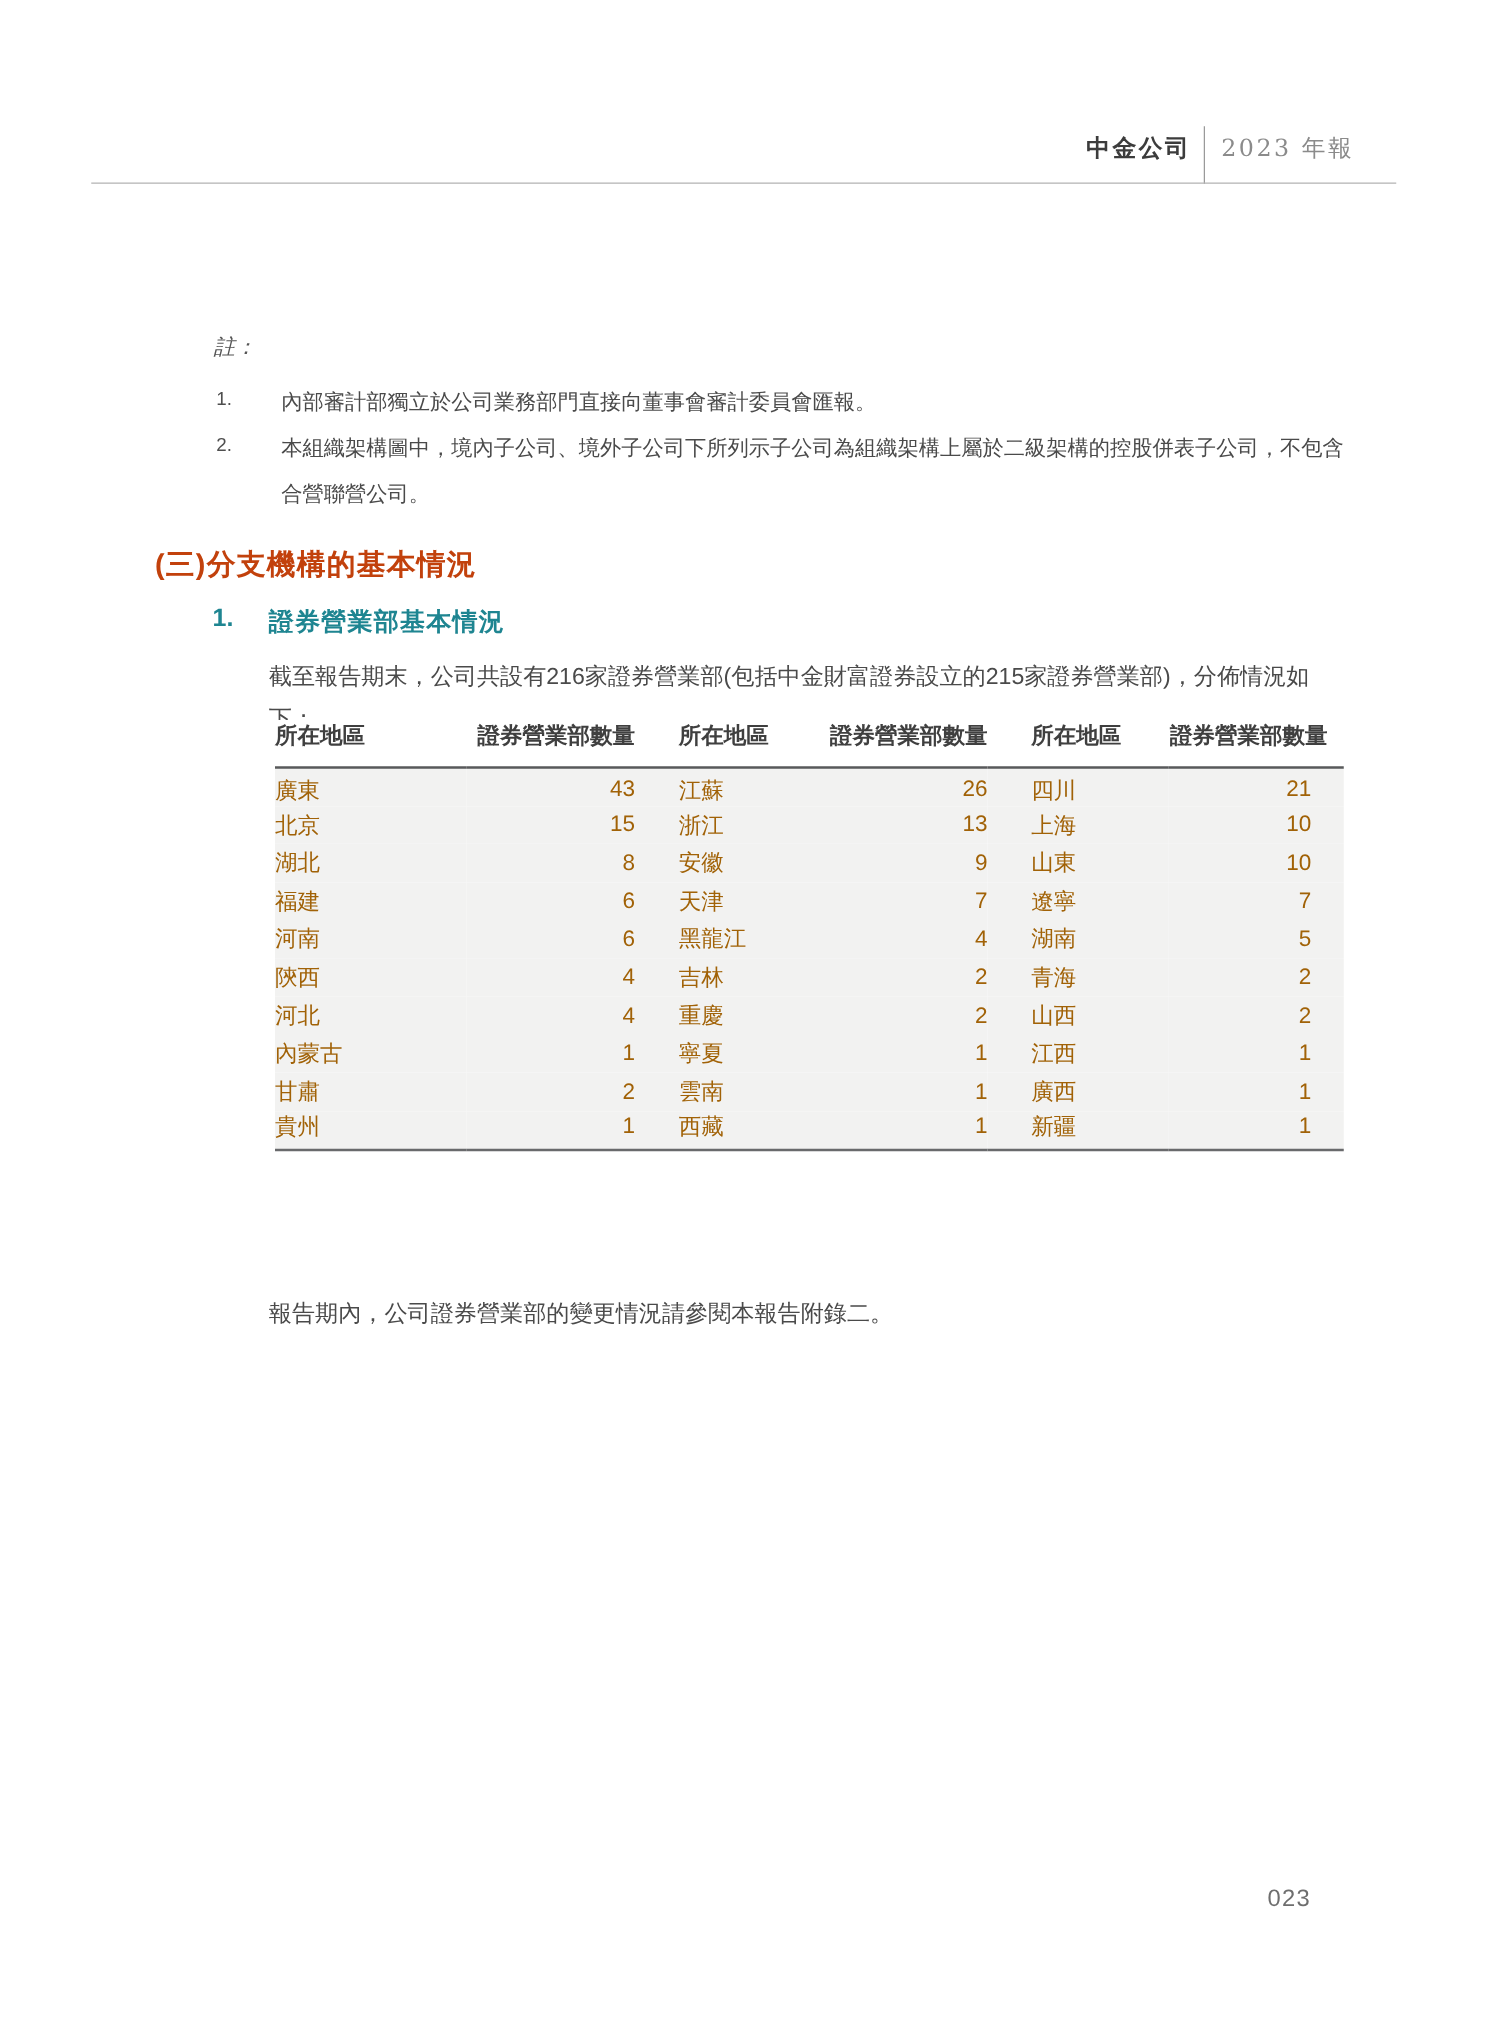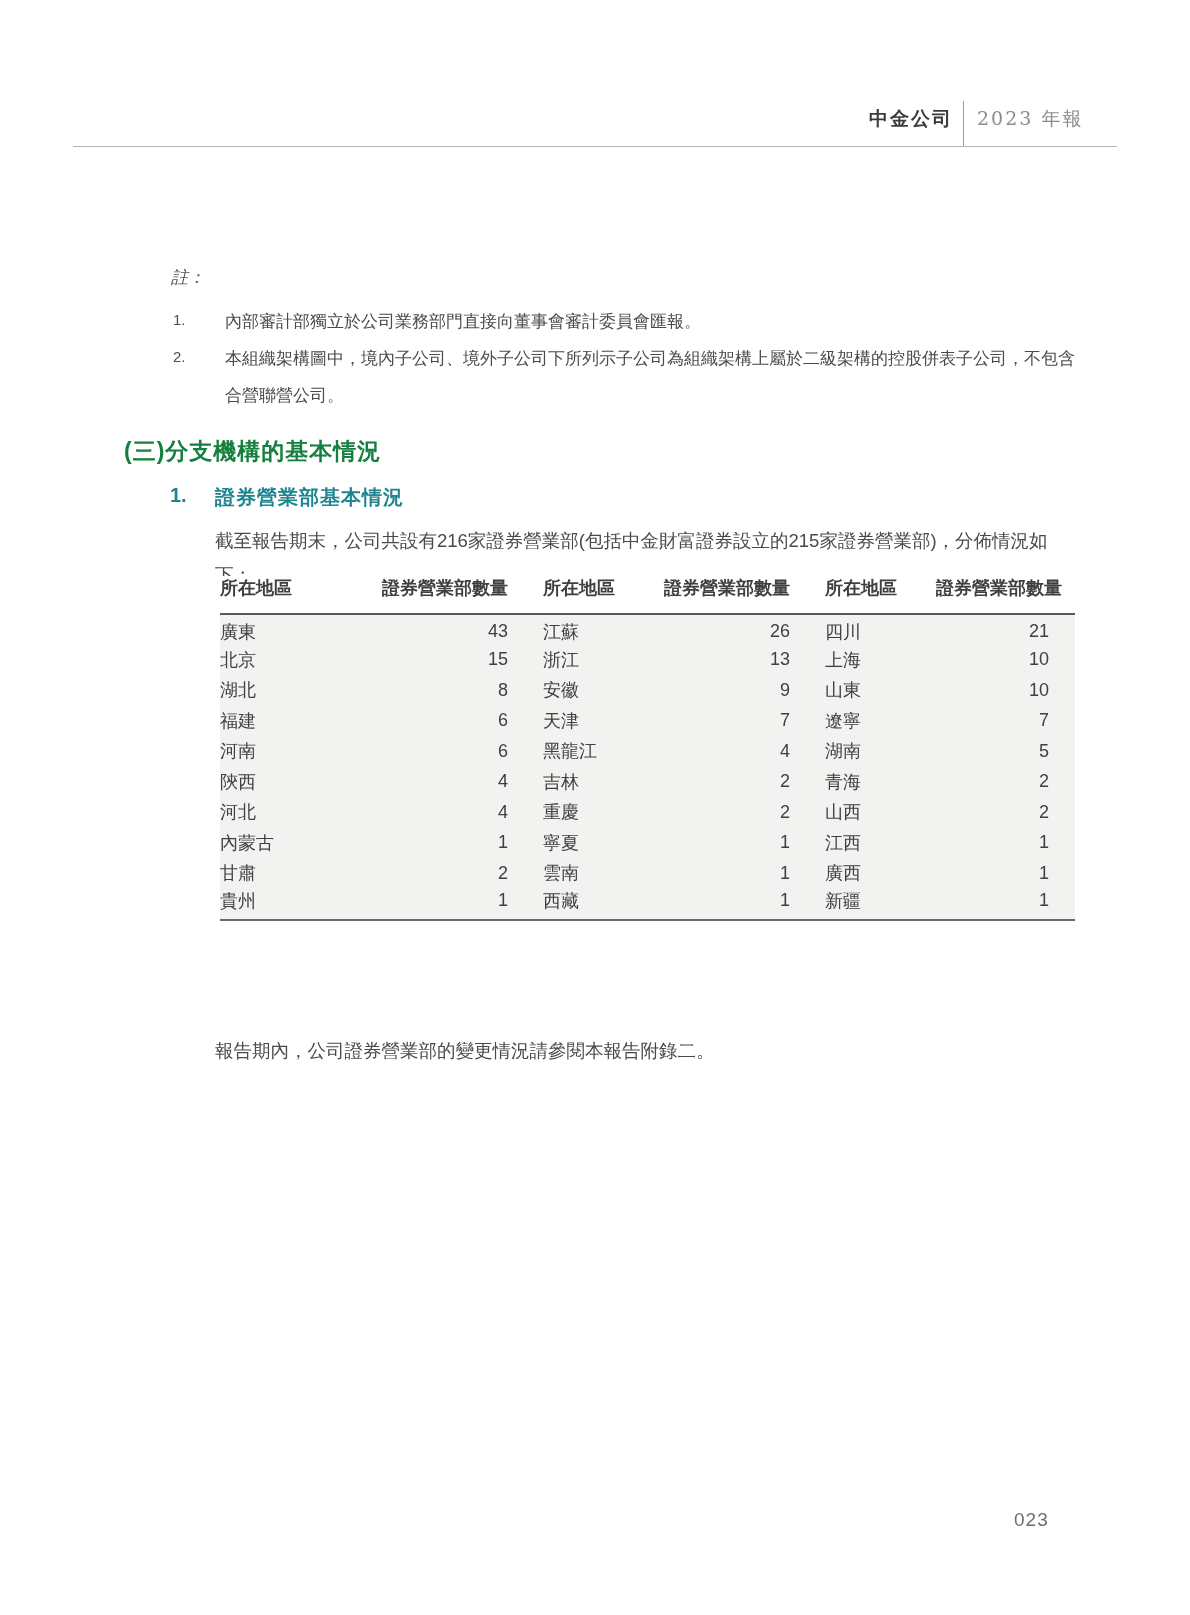--- a/index.html
+++ b/index.html
@@ -26,21 +26,21 @@
   }
   .note-num { position:absolute; left:173px; font-size:15px; color:#4f4f4f; }
   .note-num.n1 { top:311px; }
   .note-num.n2 { top:348px; }
   .note-text { position:absolute; left:215px; width:866px; font-size:17px; line-height:37px; color:#4a4a4a;margin-left:10px; }
   .note-text.n1 { top:303px; }
   .note-text.n2 { top:340px; }
   
   .section-title {
     position:absolute; top:436px; left:124px; font-size:23px; font-weight:bold;
-    color:#15803d; letter-spacing:1px; white-space:nowrap;
+    color:#c2410c; letter-spacing:1px; white-space:nowrap;
   }
   .subsection-num { position:absolute; top:484px; left:170px; font-size:20px; font-weight:bold; color:#1e8591; }
   .subsection-title {
     position:absolute; top:484px; left:215px; font-size:20px; font-weight:bold;
     color:#1e8591; letter-spacing:1px; white-space:nowrap;
   }
   .intro { position:absolute; top:524px; left:215px; width:868px; font-size:18.5px; line-height:34px; color:#4a4a4a; }
   
   .table-wrap { position:absolute; top:576px; left:220px; width:855px; }
   table.branch { border-collapse:collapse; table-layout:fixed; width:855px; }
@@ -50,21 +50,21 @@
     border-bottom:2px solid #58595b; white-space:nowrap;
   }
   table.branch th:nth-child(1) { width:153px; }
   table.branch th:nth-child(2) { width:135px; }
   table.branch th:nth-child(3) { width:152px; padding-left:35px; }
   table.branch th:nth-child(4) { width:130px; }
   table.branch th:nth-child(5) { width:145px; padding-left:35px; }
   table.branch th:nth-child(6) { width:140px; padding-right:13px; }
   table.branch th.num, table.branch td.num { text-align:right; }
   table.branch tbody td {
-    background:#f2f2f1; font-size:18px; color:#404040; height:30.5px;
+    background:#f2f2f1; font-size:18px; color:#a16207; height:30.5px;
     vertical-align:middle; padding:0; white-space:nowrap;
   }
   table.branch tbody td:nth-child(3), table.branch tbody td:nth-child(5) { padding-left:35px; }
   table.branch tbody td:nth-child(6) { padding-right:26px; }
   table.branch tbody tr:first-child td { padding-top:4px; }
   table.branch tbody tr:last-child td { border-bottom:2px solid #696a6c; padding-bottom:6px; }
   
   .closing { position:absolute; top:998px; left:215px; width:868px; font-size:18.5px; line-height:34px; color:#4a4a4a;margin-top:36px; }
   .page-num {
     position:absolute; top:1509px; left:1014px; font-family:Liberation Sans, sans-serif;

